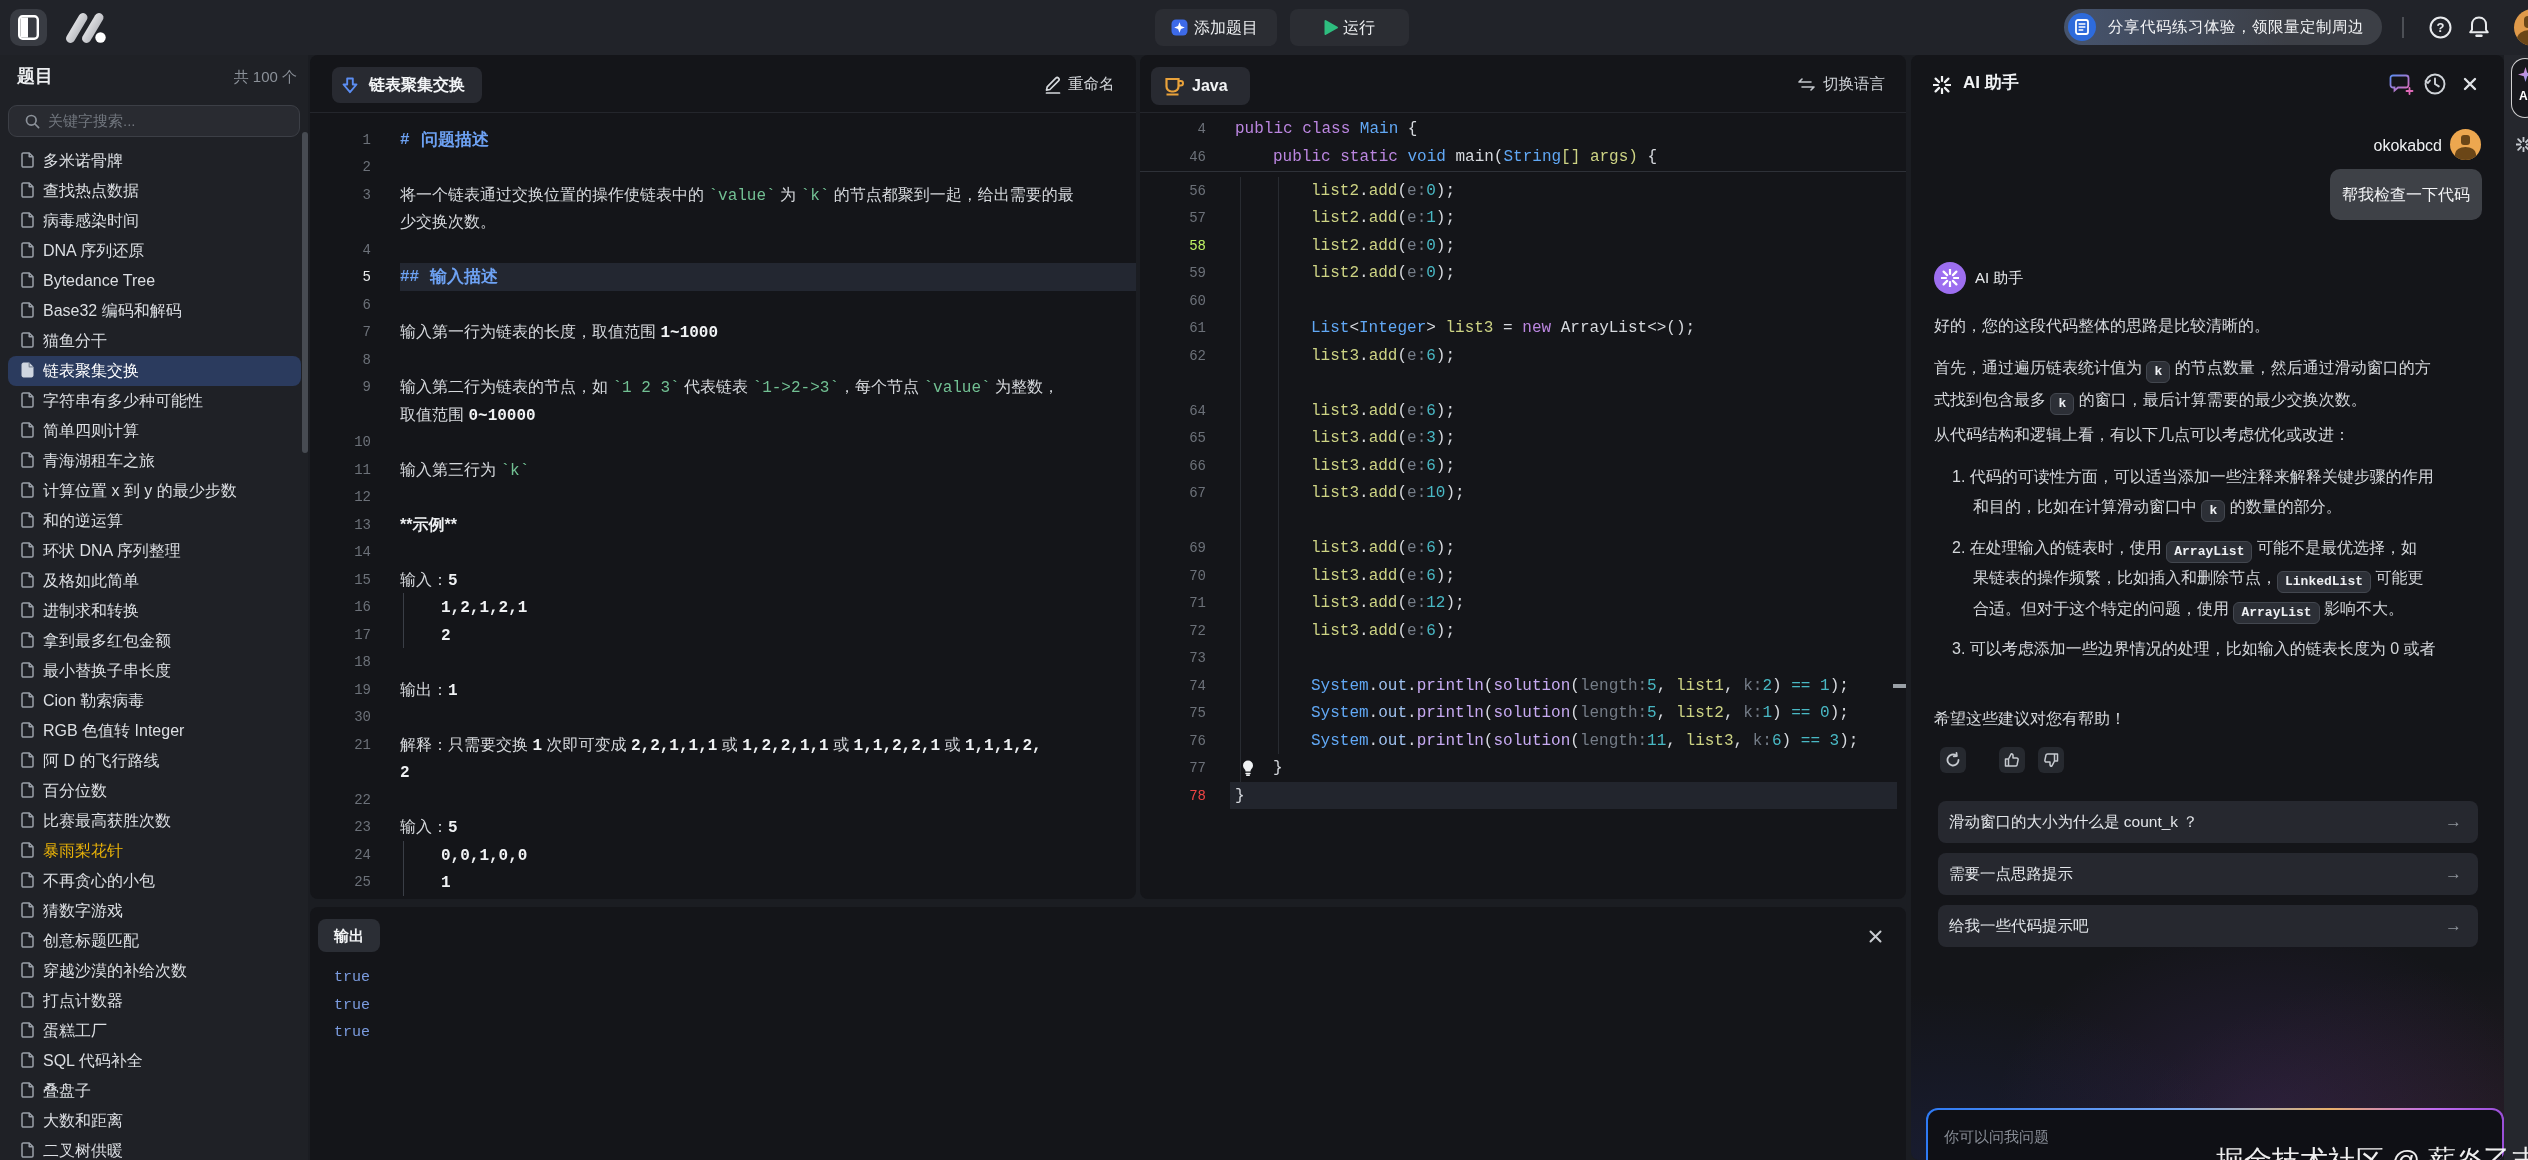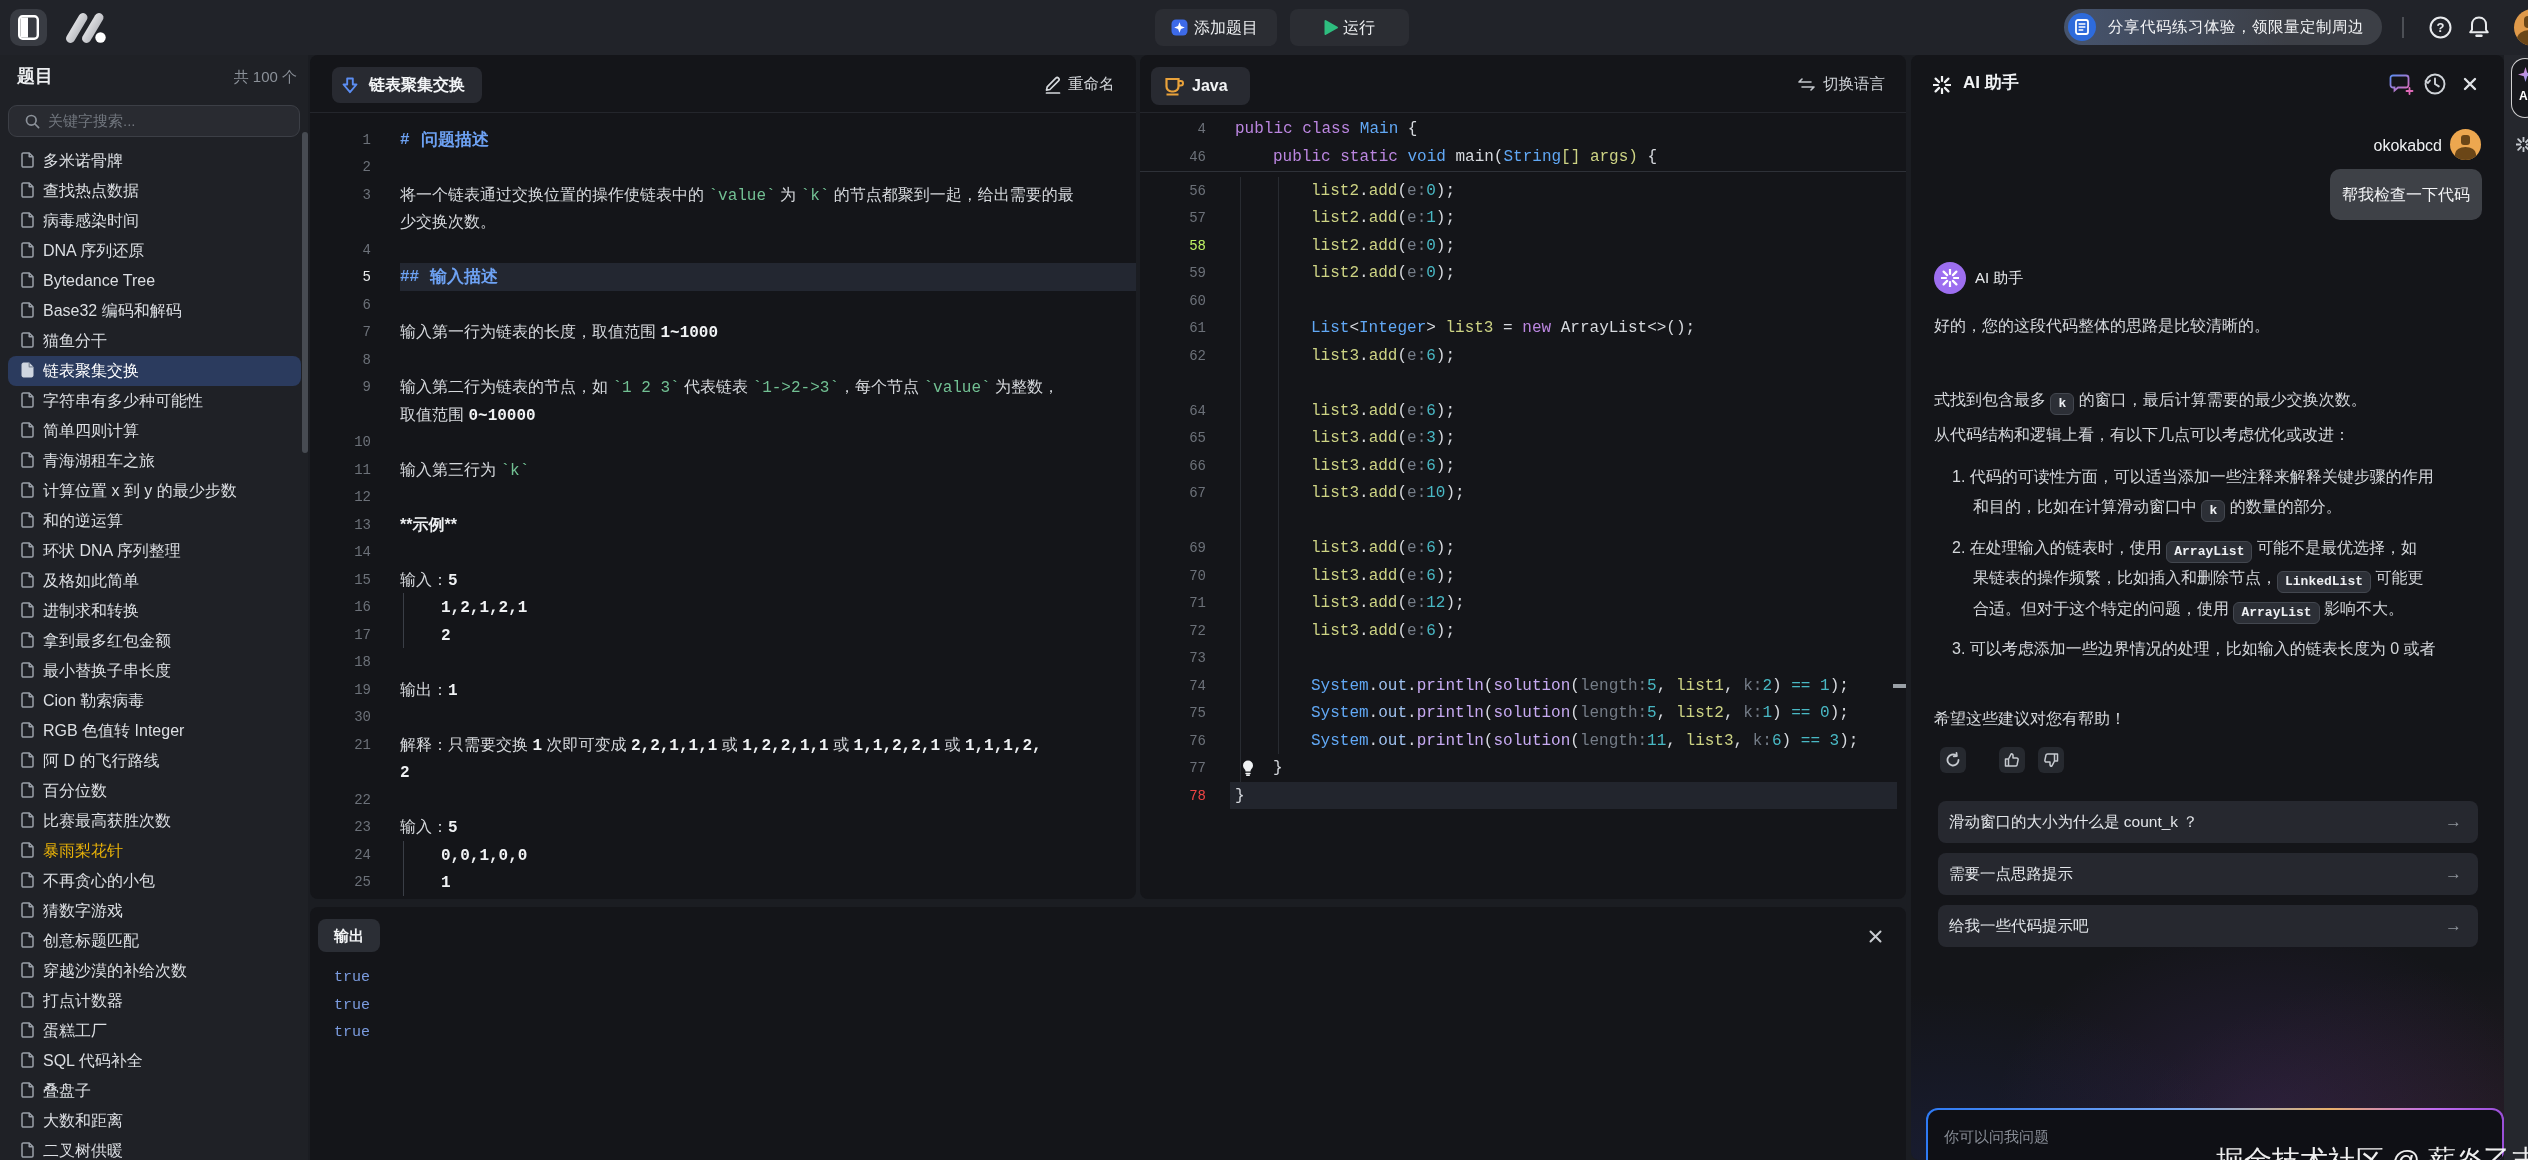--- a/index.html
+++ b/index.html
@@ -465,20 +465,21 @@
   </div>
   <div class="r" style="left:331px;top:80px;width:200px;text-align:right;font-size:16px;line-height:22px;color:#f0f2f4">okokabcd</div>
   <div class="r" style="left:419px;top:114px;width:152px;height:51px;background:#3e4147;border-radius:10px;text-align:center;line-height:51px;font-size:16px;color:#f2f3f5;white-space:nowrap">帮我检查一下代码</div>
   <div class="r" style="left:23px;top:207px;width:32px;height:32px;border-radius:50%;background:#9d6ef0">
     <svg style="position:absolute;left:7px;top:7px" width="18" height="18" viewBox="0 0 18 18">
         <path d="M9 0 v5 M9 13 v5 M0 9 h5 M13 9 h5 M2.6 2.6 l3.5 3.5 M11.9 11.9 l3.5 3.5 M15.4 2.6 l-3.5 3.5 M6.1 11.9 l-3.5 3.5" stroke="#ffffff" stroke-width="2.2" stroke-linecap="round"></path>
       </svg>
   </div>
   <div class="r" style="left:64px;top:213px;font-size:15px;color:#e8eaed;line-height:20px">AI 助手</div>
   <div class="ai-line" style="top:258px;left:23px;line-height:26px">好的，您的这段代码整体的思路是比较清晰的。</div>
+    <div class="ai-line" style="top:300px;left:23px;line-height:26px">首先，通过遍历链表统计值为 <span class="chip">k</span> 的节点数量，然后通过滑动窗口的方</div>
     <div class="ai-line" style="top:331.5px;left:23px;line-height:26px">式找到包含最多 <span class="chip">k</span> 的窗口，最后计算需要的最少交换次数。</div>
     <div class="ai-line" style="top:367px;left:23px;line-height:26px">从代码结构和逻辑上看，有以下几点可以考虑优化或改进：</div>
     <div class="ai-line" style="top:408.5px;left:41px;line-height:26px"><span style="color:#d4d7db">1.</span>&nbsp;代码的可读性方面，可以适当添加一些注释来解释关键步骤的作用</div>
     <div class="ai-line" style="top:439px;left:62px;line-height:26px">和目的，比如在计算滑动窗口中 <span class="chip">k</span> 的数量的部分。</div>
     <div class="ai-line" style="top:479.5px;left:41px;line-height:26px"><span style="color:#d4d7db">2.</span>&nbsp;在处理输入的链表时，使用 <span class="chip">ArrayList</span> 可能不是最优选择，如</div>
     <div class="ai-line" style="top:510px;left:62px;line-height:26px">果链表的操作频繁，比如插入和删除节点，<span class="chip">LinkedList</span> 可能更</div>
     <div class="ai-line" style="top:540.5px;left:62px;line-height:26px">合适。但对于这个特定的问题，使用 <span class="chip">ArrayList</span> 影响不大。</div>
     <div class="ai-line" style="top:581px;left:41px;line-height:26px"><span style="color:#d4d7db">3.</span>&nbsp;可以考虑添加一些边界情况的处理，比如输入的链表长度为 0 或者</div>
     <div class="ai-line" style="top:650.5px;left:23px;line-height:26px">希望这些建议对您有帮助！</div>
   <div class="r" style="left:29px;top:692px;width:26px;height:26px;background:#26292f;border-radius:6px">

